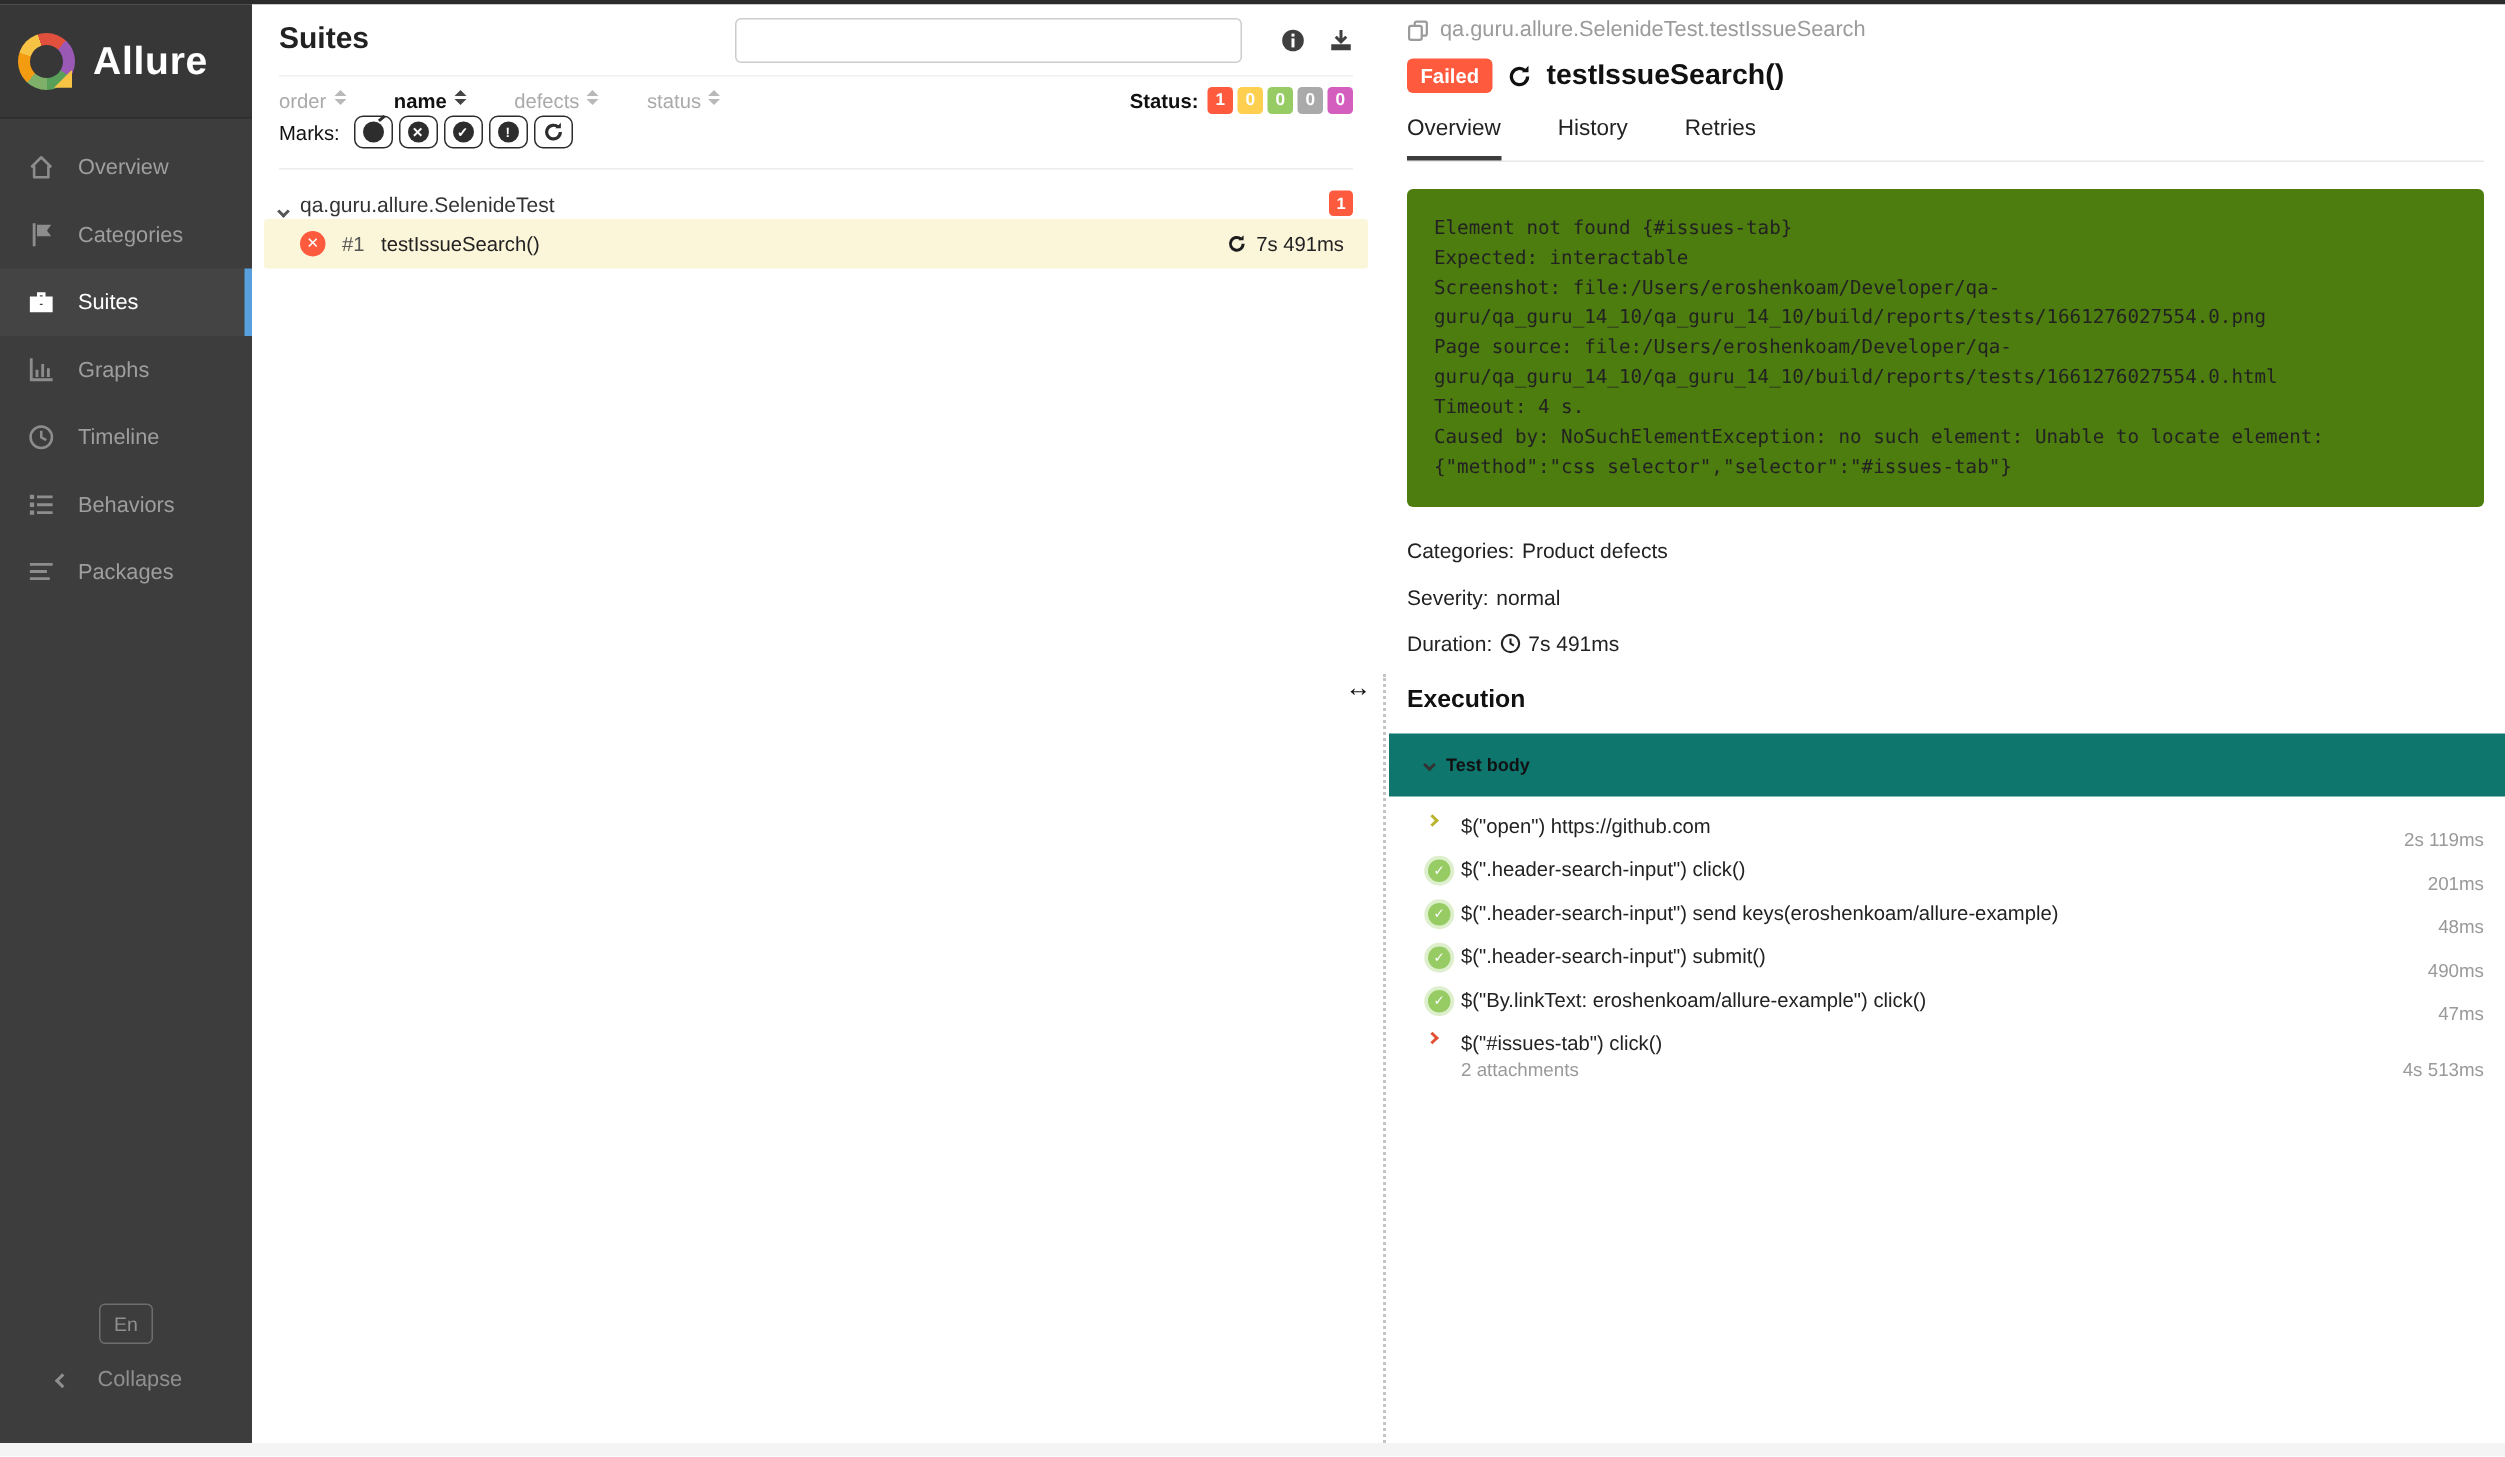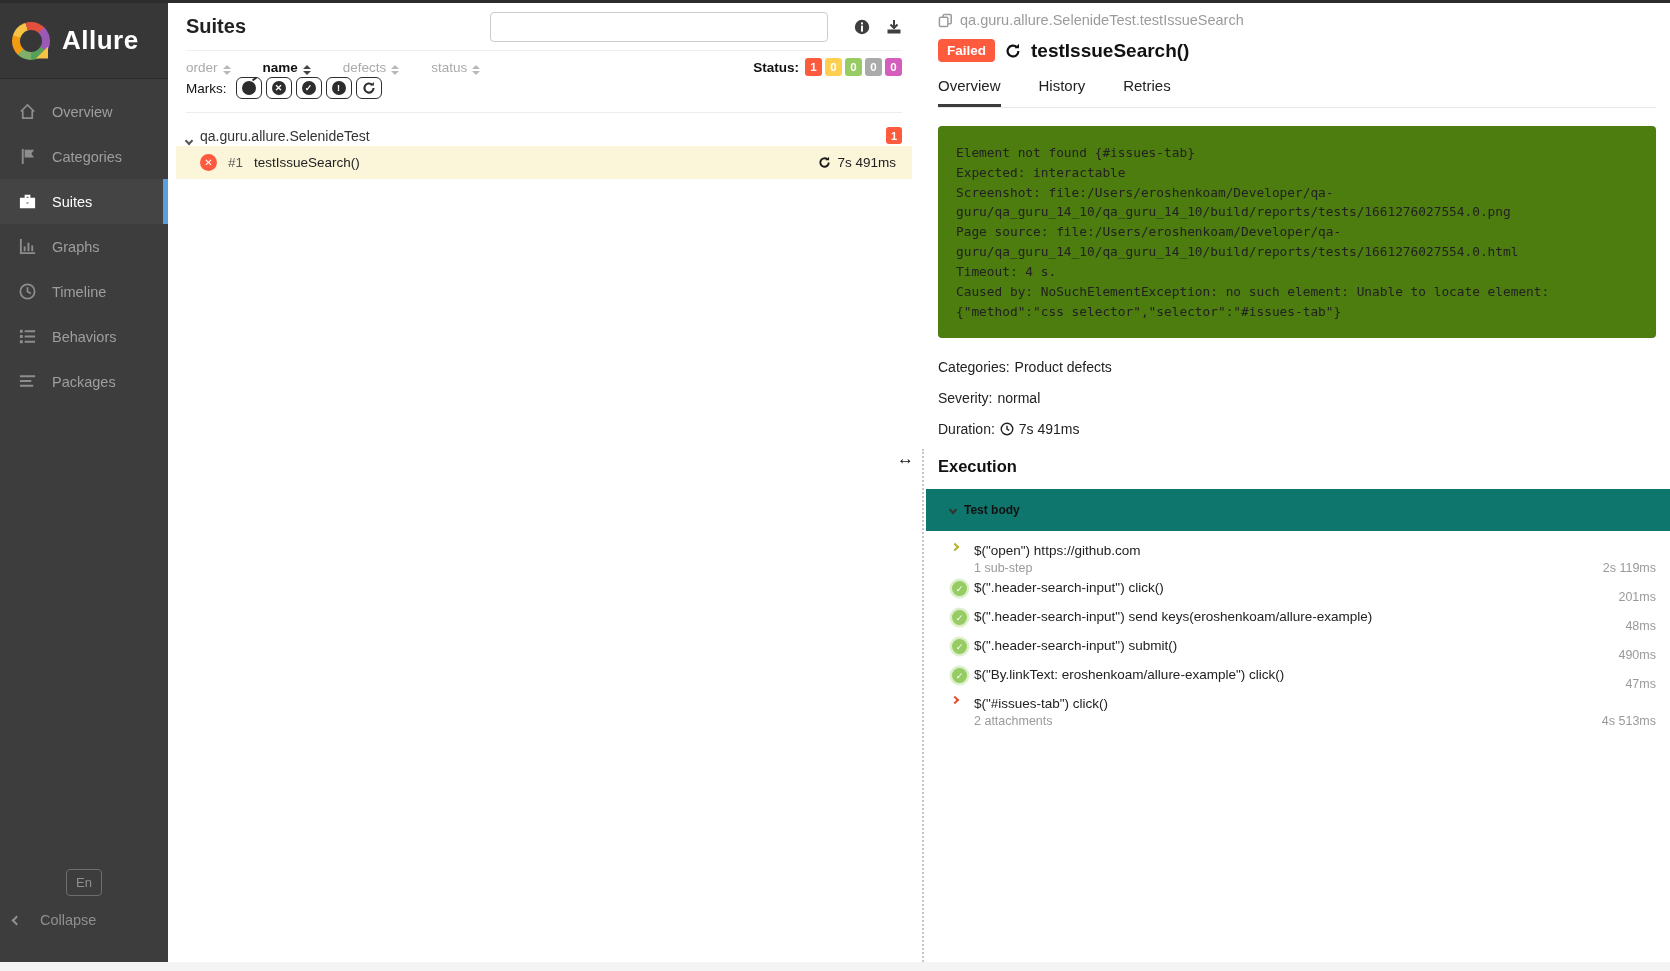--- a/index.html
+++ b/index.html
@@ -24,40 +24,40 @@
     color:#9e9e9e; font-size:14.5px; position:relative; cursor:pointer; }
   .nav-item svg { width:19px; height:19px; stroke:#8d8d8d; fill:none; stroke-width:1.8; flex:0 0 19px; }
   .nav-item.active { color:#fff; background:rgba(255,255,255,.04); }
   .nav-item.active svg { stroke:#fff; }
   .nav-item.active .fillicon { fill:#fff; stroke:none; }
   .fillicon { fill:#8d8d8d; stroke:none !important; }
   .nav-item.active::after { content:""; position:absolute; right:0; top:0; bottom:0; width:5px; background:#57a0dd; }
   .sidebar-spacer { flex:1; }
   .lang-button { align-self:center; margin-bottom:16px; border:1px solid #6e6e6e; border-radius:4px;
     color:#8f8f8f; font-size:13px; padding:5px 9px; background:transparent; cursor:pointer; }
-  .collapse-row { display:flex; align-items:center; gap:20px; padding-left:13px; margin-bottom:34px;
+  .collapse-row { display:flex; align-items:center; gap:20px; padding-left:38px; margin-bottom:34px;
     color:#8f8f8f; font-size:14.5px; cursor:pointer; }
 
   
   .chev { display:inline-block; width:7px; height:7px; border-left:2px solid currentColor; border-bottom:2px solid currentColor; }
   .chev.down  { transform:rotate(-45deg); }
   .chev.right { transform:rotate(-135deg); }
   .chev.left  { transform:rotate(45deg); }
 
   
   .suites-panel { flex:0 0 752px; background:#fff; padding:0 18px; }
   .sp-header { height:48px; display:flex; align-items:center; border-bottom:1px solid #efefef; }
   .sp-title { font-size:20px; font-weight:bold; color:#222; }
   .sp-search { margin-left:auto; width:338px; height:30px; border:1px solid #ccc; border-radius:4px;
     font-size:13px; padding:0 8px; outline:none; }
   .icon-btn { background:none; border:none; cursor:pointer; display:flex; align-items:center; }
   .sp-info { margin-left:26px; }
   .sp-download { margin-left:16px; }
   .sort-row { height:32px; display:flex; align-items:center; font-size:13.5px; color:#aaa; }
-  .sort-col { display:flex; align-items:flex-end; gap:5px; margin-right:32px; cursor:pointer; }
+  .sort-col { display:flex; align-items:flex-start; gap:5px; margin-right:32px; cursor:pointer; }
   .sort-col.active { color:#111; font-weight:bold; }
   .sort-arrows { display:flex; flex-direction:column; gap:2px; }
   .sort-arrows i { width:0; height:0; border-left:4px solid transparent; border-right:4px solid transparent; }
   .sort-arrows i.up { border-bottom:4px solid #b9b9b9; }
   .sort-arrows i.dn { border-top:4px solid #b9b9b9; }
   .sort-col.active .sort-arrows i.up { border-bottom-color:#444; }
   .sort-col.active .sort-arrows i.dn { border-top-color:#444; }
   .status-group { margin-left:auto; display:flex; align-items:center; gap:3px; }
   .status-label { color:#111; font-weight:bold; font-size:13.5px; margin-right:3px; }
   .count-badge { min-width:17px; height:18px; border-radius:3px; color:#fff; font-size:11.5px; font-weight:bold;
@@ -350,21 +350,20 @@
       <span>Test body</span>
     </div>
 
     <div class="steps">
       <div class="step">
         <span class="step-icon">
             <span class="chev right" style="color: rgb(184, 179, 43);"></span>
           </span>
         <div class="step-main">
           <div class="step-text">$("open") https://github.com</div>
-          <div class="step-sub">1 sub-step</div>
         </div>
         <span class="step-duration">2s 119ms</span>
       </div>
       <div class="step">
         <span class="step-icon">
             <span class="check-circle">✓</span>
           </span>
         <div class="step-main">
           <div class="step-text">$(".header-search-input") click()</div>
         </div>

